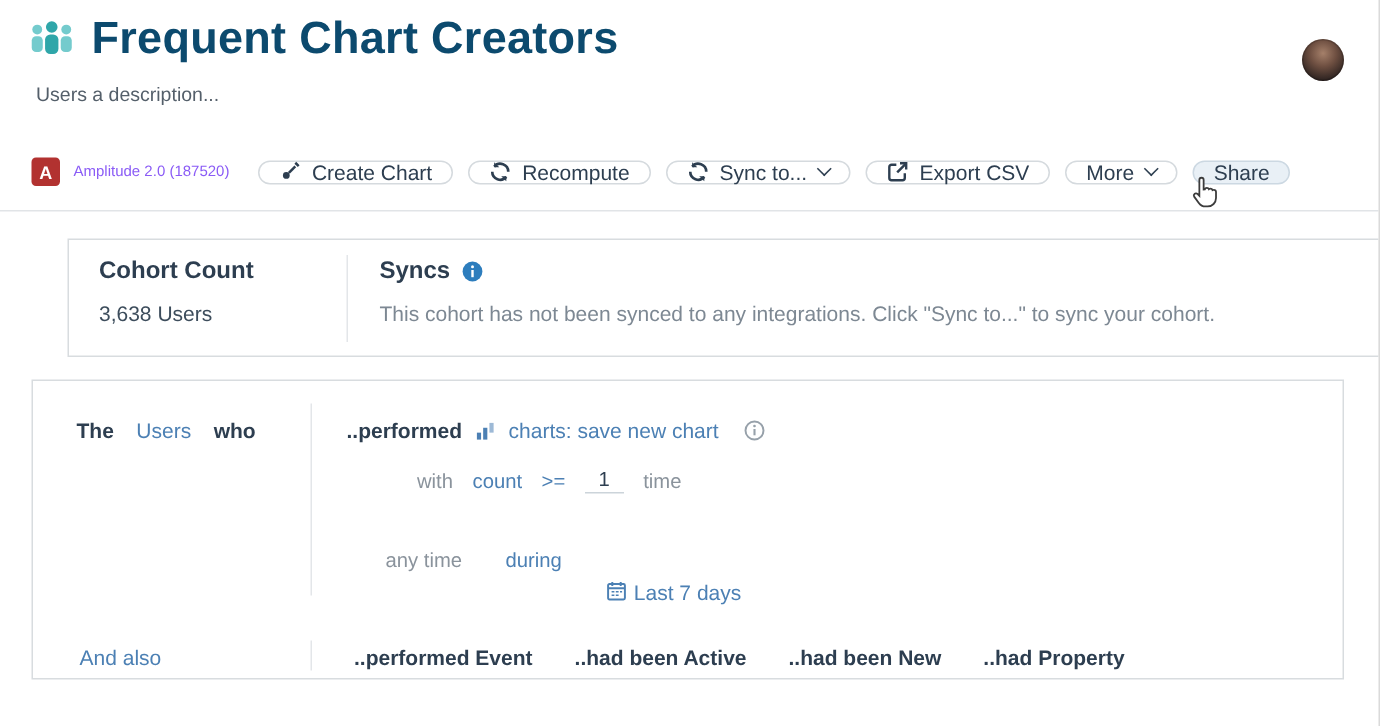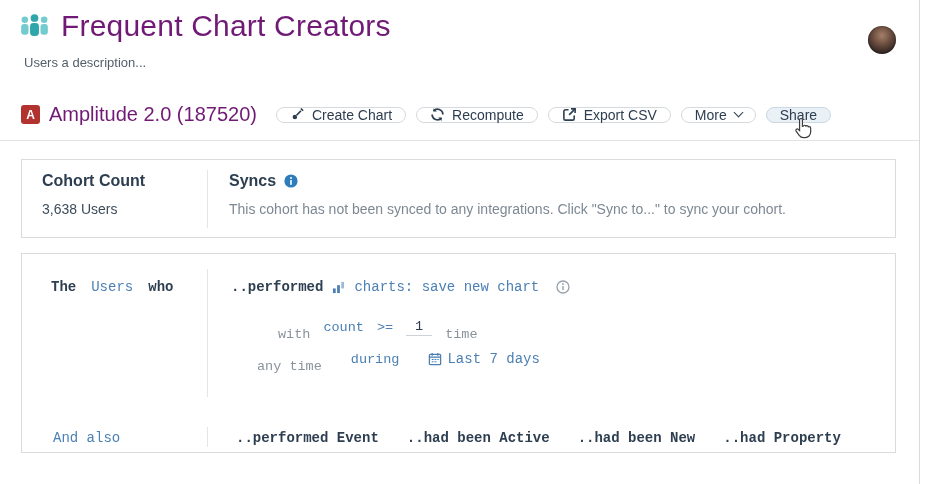--- a/index.html
+++ b/index.html
@@ -3,64 +3,64 @@
 <meta charset="utf-8">
 <style>
   * { margin:0; padding:0; box-sizing:border-box; }
   html,body { background:#fff; }
   .screen {
     position:relative; width:928px; height:484px; overflow:hidden;
     font-family:"Liberation Sans", sans-serif; background:#fff; color:#2d3e50;
   }
   
   .title-row { position:absolute; left:18px; top:9px; display:flex; align-items:center; gap:10px; }
-  .title-row h1 { font-size:30px; font-weight:normal; color:#701a75; letter-spacing:.2px; }
+  .title-row h1 { font-size:30px; font-weight:bold; color:#0c4a6e; letter-spacing:.2px; }
   .users-icon svg { display:block; }
   .avatar { position:absolute; left:868px; top:26px; width:28px; height:28px; border-radius:50%;
     background:radial-gradient(circle at 50% 34%, #a5806a 0%, #6e4f41 38%, #2c2220 78%);
     box-shadow:0 0 0 1px rgba(0,0,0,.15) inset; }
   .description { position:absolute; left:24px; top:55px; font-size:13px; color:#545f6a; cursor:text; }
   
   .toolbar { position:absolute; left:21px; top:99px; display:flex; align-items:center; gap:10px; height:31px; }
   .project { display:flex; align-items:center; gap:9px; margin-right:9px; }
   .proj-badge { width:19px; height:19px; border-radius:3px; background:#b23230; color:#fff;
     font-size:12px; font-weight:bold; display:flex; align-items:center; justify-content:center; }
-  .proj-name { font-size:20px; color:#701a75; }
+  .proj-name { font-size:10px; color:#8b5cf6; }
   .tb-btn { display:inline-flex; align-items:center; gap:7px; height:16px; padding:0 13px;
     background:#fff; border:1px solid #d5dade; border-radius:13px; color:#2d3e50;
     font-family:"Liberation Sans", sans-serif; font-size:14px; cursor:pointer; white-space:nowrap; }
   .tb-btn svg { flex:none; }
   .tb-btn.share { background:#e9f0f6; border-color:#ccd8e2; }
   .chev { width:7px; height:7px; border-right:1.6px solid currentColor; border-bottom:1.6px solid currentColor;
     transform:rotate(45deg); margin-top:-4px; margin-left:1px; }
   .toolbar-divider { position:absolute; left:0; top:140px; width:920px; height:1px; background:#e1e4e7; }
   
   .card { position:absolute; left:21px; width:875px; background:#fff; border:1px solid #d8dcdf; }
-  .card.summary { top:159px; height:79px; }
-  .card.definition { top:253px; height:200px;font-family:Liberation Mono, monospace; }
+  .card.summary { top:159px; height:79px;margin-left:24px; }
+  .card.definition { top:253px; height:200px; }
   .vdiv { position:absolute; width:1px; background:#e3e6e9; }
   .section-title { font-size:16px; font-weight:bold; color:#2d3e50; }
   .cc-label { position:absolute; left:20px; top:12px; }
   .cc-value { position:absolute; left:20px; top:41px; font-size:14px; color:#3d4d5c; }
   .summary .vdiv { left:185px; top:10px; height:58px; }
   .syncs-head { position:absolute; left:207px; top:12px; display:flex; align-items:center; gap:8px; }
   .syncs-msg { position:absolute; left:207px; top:41px; font-size:14px; color:#7d8893; }
   
   .subject-row { position:absolute; left:29px; top:25px; display:flex; gap:15px; font-size:14px; }
   .bold { font-weight:bold; color:#2d3e50; }
   .link { color:#4c80b4; cursor:pointer; }
-  .muted { color:#8a939c;margin-top:15px; }
+  .muted { color:#8a939c; }
   .definition .vdiv.tall { left:185px; top:15px; height:128px; }
   .definition .vdiv.short { left:185px; top:173px; height:20px; }
   .clause-row1 { position:absolute; left:209px; top:25px; display:flex; align-items:center; gap:9px; font-size:14px; }
   .clause-row2 { position:absolute; left:256px; top:58px; display:flex; align-items:center; gap:13px; font-size:13.5px; }
   .clause-row3 { position:absolute; left:235px; top:90px; display:flex; align-items:center; gap:29px; font-size:13.5px; }
   .count-input { display:inline-block; min-width:26px; text-align:center; color:#2d3e50;
     border-bottom:1px solid #ccd4da; padding:0 2px 1px; cursor:text; }
-  .daterange { display:flex; align-items:center; gap:5px; font-size:14px; }
+  .daterange { display:flex; align-items:flex-start; gap:5px; font-size:14px;margin-top:43px; }
   .and-also { position:absolute; left:31px; top:176px; font-size:14px; }
   .clause-options { position:absolute; left:214px; top:176px; display:flex; gap:28px; font-size:14px; }
   .clause-options span { cursor:pointer; }
   
   .scrollbar-track { position:absolute; left:919px; top:0; width:9px; height:484px;
     background:#fff; border-left:1px solid #dadada; }
   .cursor-hand { position:absolute; left:792px; top:116px; width:24px; height:26px; z-index:20; pointer-events:none; }
   .icon-inline { display:inline-flex; align-items:center; }
 </style>
 </head>
@@ -113,20 +113,32 @@
         <svg width="15" height="15" viewBox="0 0 16 16">
             <path d="M13.7 8a5.7 5.7 0 0 0-10-3.7" fill="none" stroke="#2d3e50" stroke-width="1.9"></path>
             <path d="M3.7 1.2v3.6h3.6z" fill="#2d3e50"></path>
             <path d="M2.3 8a5.7 5.7 0 0 0 10 3.7" fill="none" stroke="#2d3e50" stroke-width="1.9"></path>
             <path d="M12.3 14.8v-3.6H8.7z" fill="#2d3e50"></path>
           </svg>
       </span>
       <span>Recompute</span>
     </button>
 
+    <button class="tb-btn">
+      <span class="icon-inline">
+        <svg width="15" height="15" viewBox="0 0 16 16">
+            <path d="M13.7 8a5.7 5.7 0 0 0-10-3.7" fill="none" stroke="#2d3e50" stroke-width="1.9"></path>
+            <path d="M3.7 1.2v3.6h3.6z" fill="#2d3e50"></path>
+            <path d="M2.3 8a5.7 5.7 0 0 0 10 3.7" fill="none" stroke="#2d3e50" stroke-width="1.9"></path>
+            <path d="M12.3 14.8v-3.6H8.7z" fill="#2d3e50"></path>
+          </svg>
+      </span>
+      <span>Sync to...</span>
+      <span class="chev"></span>
+    </button>
 
     <button class="tb-btn">
       <span class="icon-inline">
         <svg width="15" height="15" viewBox="0 0 16 16" fill="none" stroke="#2d3e50" stroke-width="1.7">
             <path d="M7 3H3.6A1.6 1.6 0 0 0 2 4.6v7.8A1.6 1.6 0 0 0 3.6 14h7.8A1.6 1.6 0 0 0 13 12.4V9"></path>
             <path d="M7.6 8.4L14 2"></path>
             <path d="M9.6 2H14v4.4"></path>
           </svg>
       </span>
       <span>Export CSV</span>

